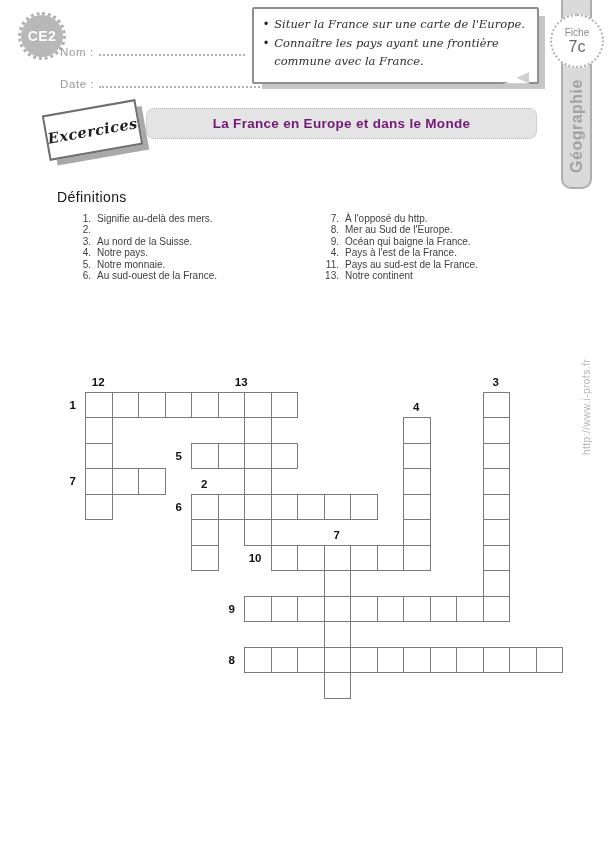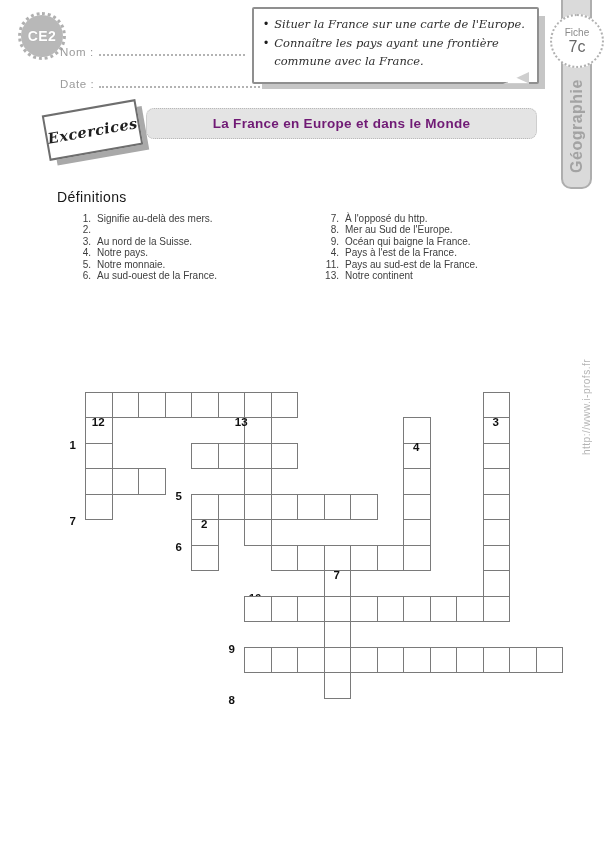--- a/index.html
+++ b/index.html
@@ -93,21 +93,21 @@
   .def-row { display:flex; font-size:10px; color:#3e3e3e; line-height:11.4px; }
   .def-num  { width:17px; text-align:right; flex:none; }
   .def-text { margin-left:6px; white-space:nowrap; }
   
   .crossword { position:absolute; left:85px; top:391.5px; width:480px; height:310px; }
   .cw-cell {
     position:absolute; width:27.5px; height:26.5px;
     background:#ffffff; border:1px solid #7a7a7a; box-sizing:border-box;
   }
   .cw-num {
-    position:absolute; font-weight:bold; font-size:11.5px; color:#101010;margin-top:40px;
+    position:absolute; font-weight:bold; font-size:11.5px; color:#101010;
   }
   .cw-across { width:26px; height:26.5px; line-height:26.5px; text-align:right; }
   .cw-down   { width:26.5px; height:15px; line-height:15px; text-align:center; }
   
   .url-vertical {
     position:absolute; left:586px; top:407px;
     transform:translate(-50%,-50%) rotate(-90deg);
     color:#b3b3b3; font-size:10px; letter-spacing:0.5px; white-space:nowrap;
   }
 </style>

